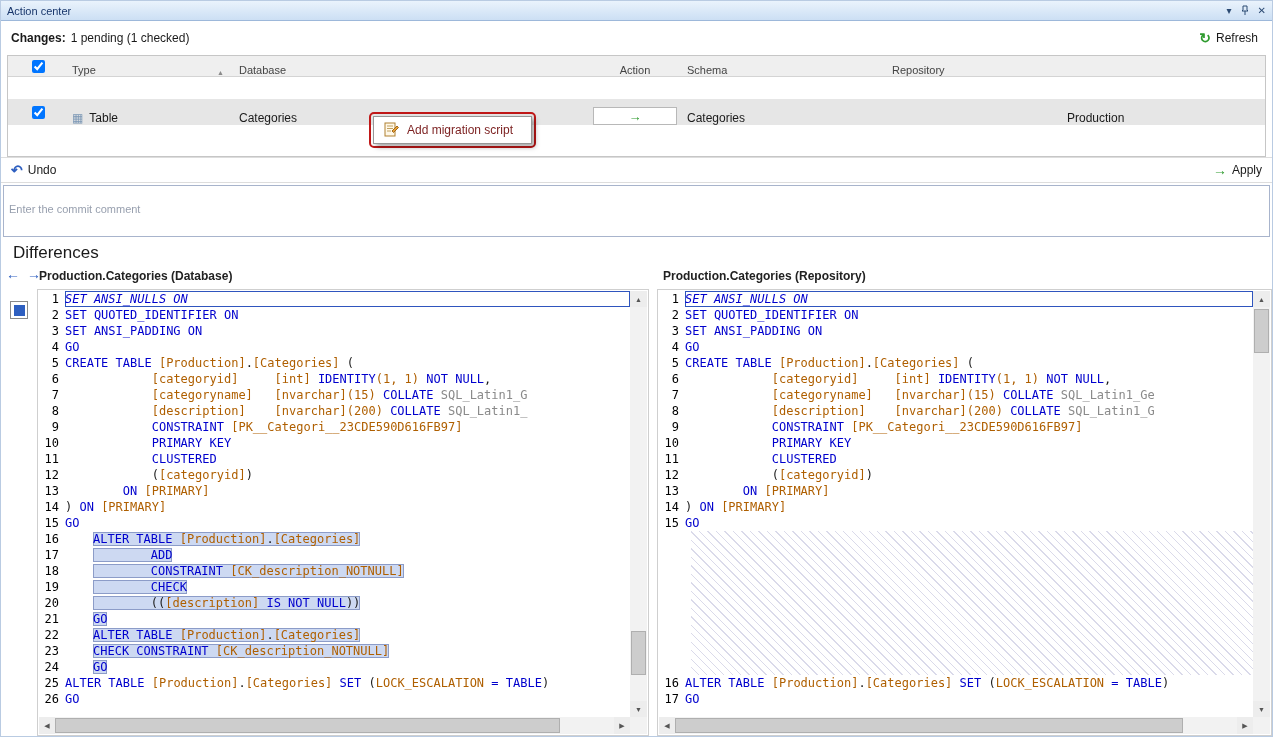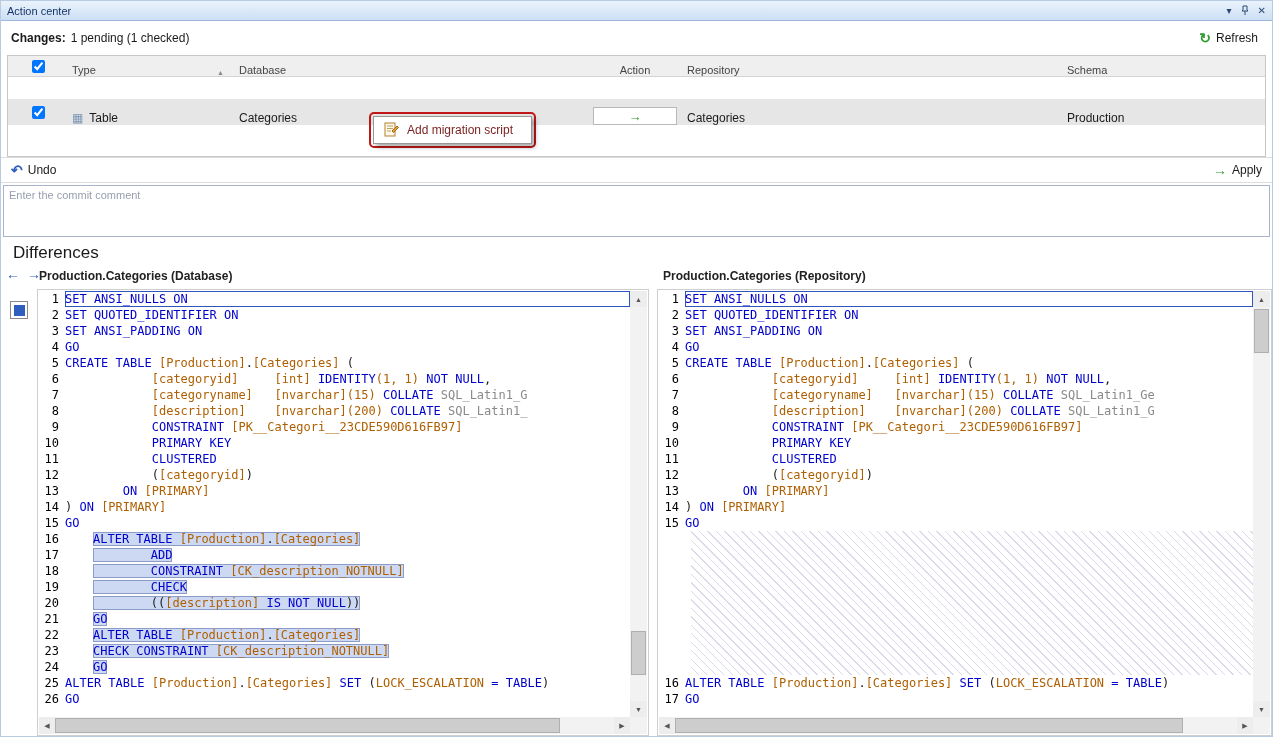--- a/index.html
+++ b/index.html
@@ -53,21 +53,21 @@
   .undo-bar { position:absolute; top:156px; left:0; right:0; height:26px;
     border-top:1px solid #DDD; border-bottom:1px solid #DDD; display:flex; align-items:center;
     justify-content:space-between; padding:0 10px; font-size:12px; color:#1A1A1A; }
   .bar-btn { display:flex; align-items:center; gap:5px; cursor:pointer; }
   .undo-icon { color:var(--accent_blue); font-size:14px; font-weight:bold; }
   .apply-icon { color:var(--green); font-size:14px; font-weight:bold; }
 
   
   .commit { position:absolute; top:184px; left:2px; right:2px; height:52px; }
   .commit textarea { width:100%; height:100%; border:1px solid #A8B4CC; resize:none;
-    font-family:"Liberation Sans",sans-serif; font-size:11px; color:#333; padding:3px 5px; outline:none; }
+    font-family:"Liberation Sans",sans-serif; font-size:11px; color:#333; padding:17px 5px; outline:none; }
   .commit textarea::placeholder { color:#979FAE; }
 
   
   .diff-label { position:absolute; top:242px; left:0; height:18px; padding-left:12px;
     font-size:17px; color:#1A1A1A; }
   .diff-header { position:absolute; top:262px; left:0; right:0; height:26px; }
   .nav { position:absolute; left:5px; top:3px; display:flex; gap:7px; font-size:14px;
     font-weight:bold; color:var(--accent_blue); }
   .nav span { cursor:pointer; }
   .dh-left { position:absolute; left:38px; top:6px; font-weight:bold; font-size:12px; color:#222; }
@@ -81,21 +81,21 @@
   .gap { width:8px; background:#fff; }
   .panel { position:relative; background:#fff; border:1px solid #CFCFCF; }
   .panel.left { width:612px; }
   .panel.right { flex:1; }
 
   .code { position:absolute; top:1px; left:1px; right:18px; bottom:18px; overflow:hidden;
     font-family:"DejaVu Sans Mono",monospace; font-size:12px; line-height:16px; background:#fff; }
   .cl { display:flex; height:16px; }
   .ln { flex:0 0 26px; text-align:right; padding-right:6px; color:#000; }
   .lc { flex:1; white-space:pre; overflow:hidden; }
-  .cl.sel .lc { box-shadow:inset 0 0 0 1px var(--sel_border); }
+  .cl.sel .lc { box-shadow:inset 0 0 0 1px var(--sel_border);font-style:italic; }
   .hlbox { background:var(--hl_bg); box-shadow:inset 0 0 0 1px var(--hl_border);margin-left:28px; }
   .hatch { margin-left:32px; background:repeating-linear-gradient(45deg,#fff 0 5px,#DADAEA 5px 6px); }
   .tk-kw { color:var(--kw); } .tk-id { color:var(--id); } .tk-num { color:var(--num); }
   .tk-gr { color:var(--gr); } .tk-pl { color:var(--pl); }
 
   
   .vscroll { position:absolute; top:1px; right:1px; bottom:18px; width:17px; background:#F2F2F2; }
   .hscroll { position:absolute; bottom:1px; left:1px; right:18px; height:17px; background:#F2F2F2; }
   .corner { position:absolute; bottom:1px; right:1px; width:17px; height:17px; background:#F2F2F2; }
   .sb { position:absolute; display:flex; align-items:center; justify-content:center;
@@ -137,22 +137,22 @@
     <div class="g-head">
       <div class="g-cb">
         <input type="checkbox" checked="" style="">
       </div>
       <div class="g-col c-type">
         <span>Type</span>
         <span class="sort">▲</span>
       </div>
       <div class="g-col c-db">Database</div>
       <div class="g-col c-action">Action</div>
+      <div class="g-col c-schema">Schema</div>
       <div class="g-col c-repo">Repository</div>
-      <div class="g-col c-schema">Schema</div>
     </div>
     <div class="g-blank"></div>
     <div class="g-row">
       <div class="g-cb">
         <input type="checkbox" checked="" style="">
       </div>
       <div class="g-col c-type">
         <span class="tbl-icon">▦</span>
         <span>Table</span>
       </div>

